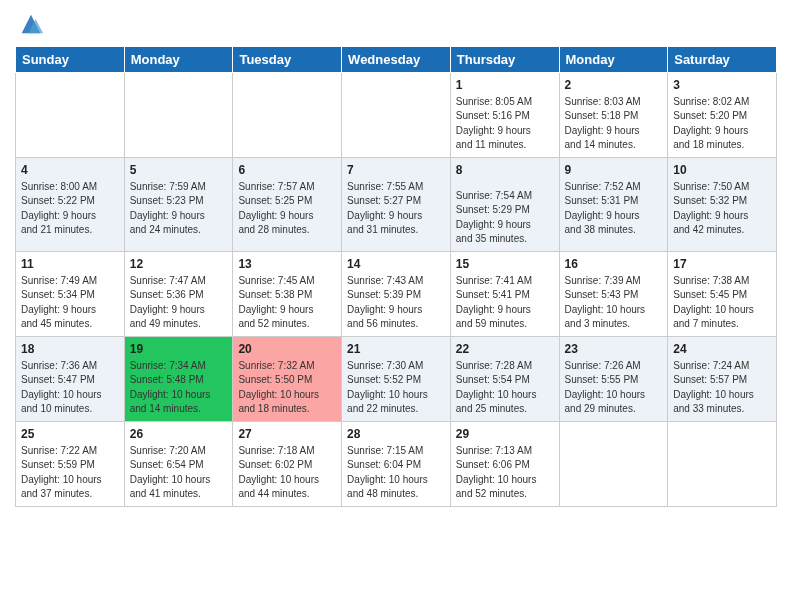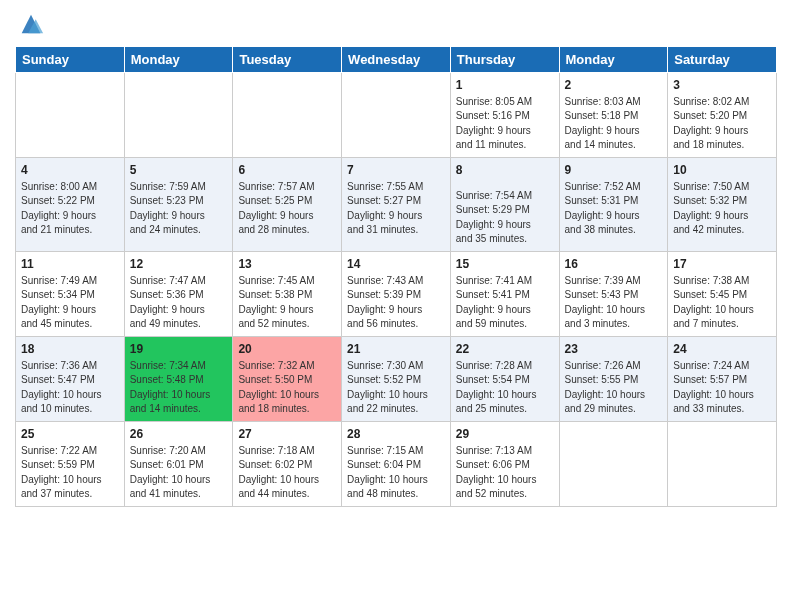--- a/index.html
+++ b/index.html
@@ -319,21 +319,21 @@
           <td style="background: rgb(255, 255, 255);">
             <span class="day-num">25</span>
             <div class="day-info" style="white-space: pre-wrap;">Sunrise: 7:22 AM
 Sunset: 5:59 PM
 Daylight: 10 hours
 and 37 minutes.</div>
           </td>
           <td style="background: rgb(255, 255, 255);">
             <span class="day-num">26</span>
             <div class="day-info" style="white-space: pre-wrap;">Sunrise: 7:20 AM
-Sunset: 6:01 PM
+Sunset: 6:54 PM
 Daylight: 10 hours
 and 41 minutes.</div>
           </td>
           <td style="background: rgb(255, 255, 255); margin-left: 8px;">
             <span class="day-num">27</span>
             <div class="day-info" style="white-space: pre-wrap;">Sunrise: 7:18 AM
 Sunset: 6:02 PM
 Daylight: 10 hours
 and 44 minutes.</div>
           </td>

